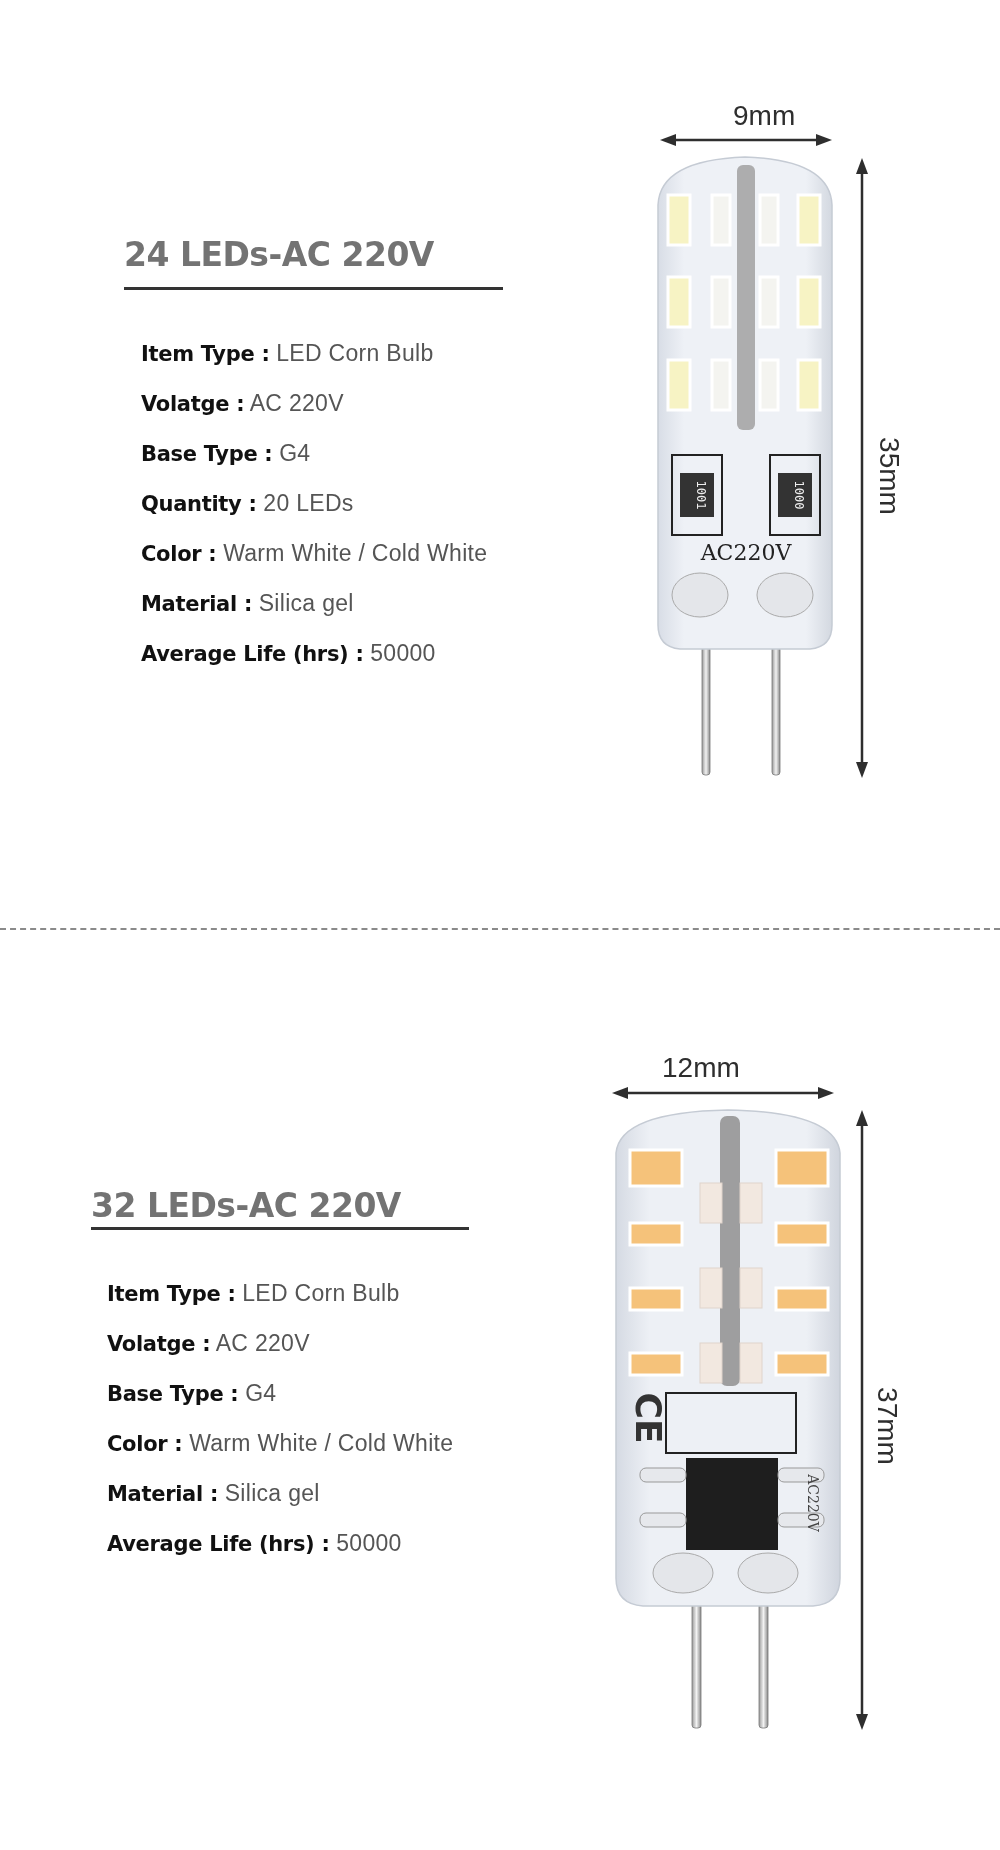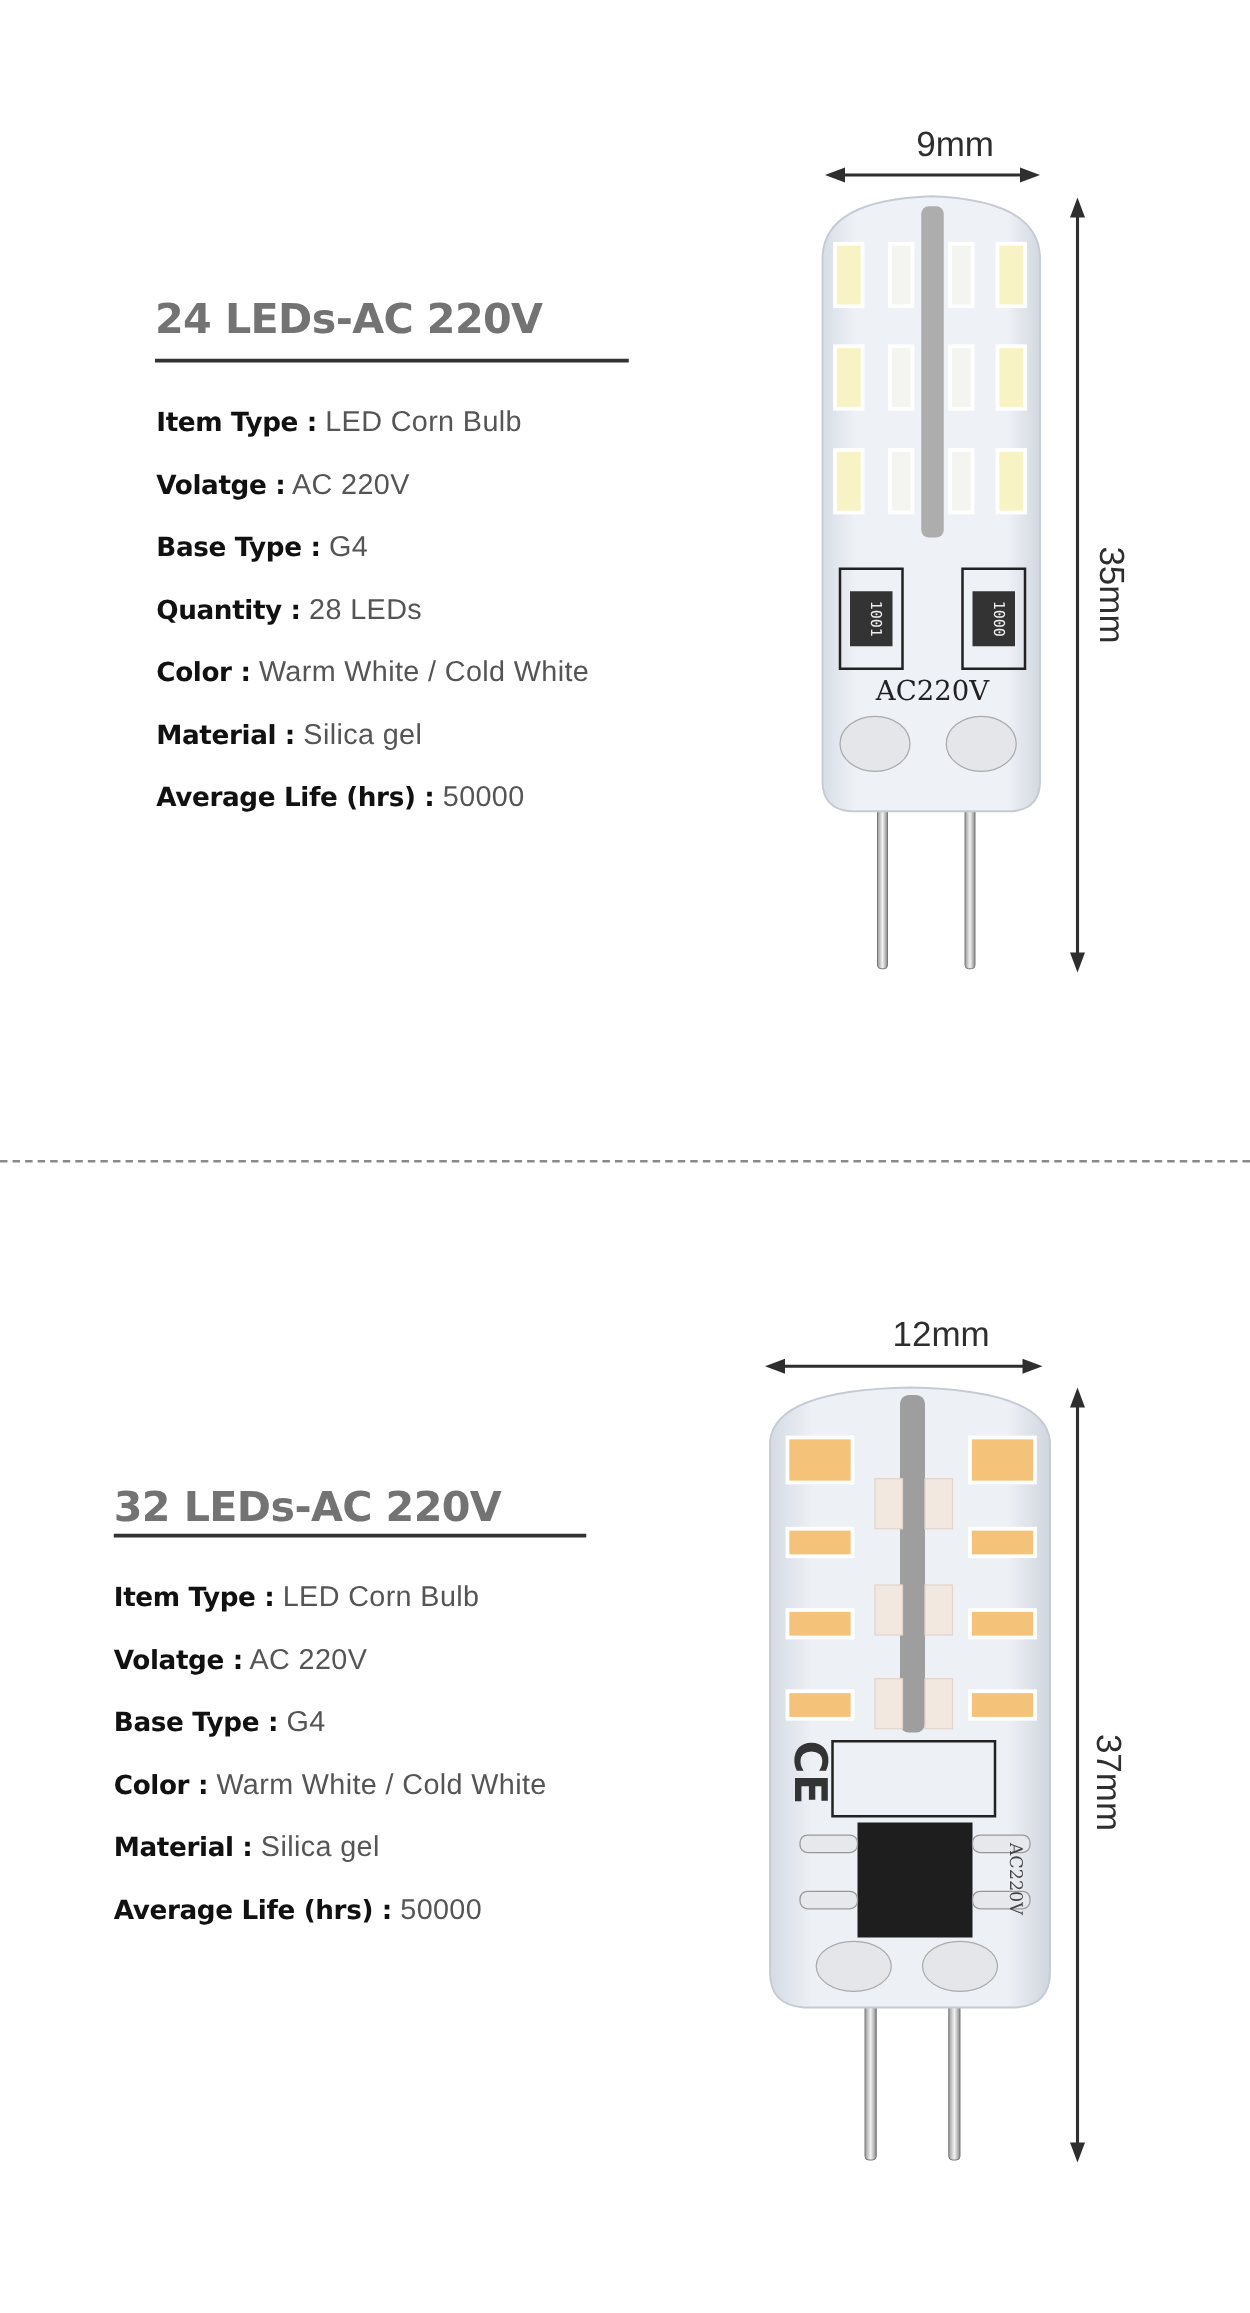--- a/index.html
+++ b/index.html
@@ -1,40 +1,40 @@
 <!DOCTYPE html>
 <html><head>
 <meta charset="utf-8">
 <style>
   html,body{margin:0;padding:0;background:#ffffff;}
   body{width:1000px;height:1850px;position:relative;overflow:hidden;font-family:"DejaVu Sans","Liberation Sans",sans-serif;color:#111;}
   .section{position:absolute;left:0;width:1000px;}
   .title{position:absolute;font-family:"DejaVu Sans",sans-serif;font-weight:bold;font-size:33px;letter-spacing:-0.5px;color:#737373;white-space:nowrap;}
   .underline{position:absolute;height:3px;background:#333;}
-  .specs{position:absolute;margin:0;padding:0;list-style:none;}
+  .specs{position:absolute;margin:16px;padding:0;list-style:none;}
   .spec{height:50px;line-height:30px;font-size:22px;white-space:nowrap;}
   .spec .k{font-family:"DejaVu Sans",sans-serif;font-weight:bold;color:#111;font-size:21px;letter-spacing:-0.3px;}
   .spec .v{font-family:"Liberation Sans",sans-serif;font-weight:normal;color:#555;font-size:23px;letter-spacing:0.3px;}
   .divider{position:absolute;left:0;top:928px;width:1000px;height:0;border-top:2px dashed #8a8a8a;}
   .dim-label{position:absolute;font-family:"Liberation Sans",sans-serif;font-size:28px;color:#2e2e2e;white-space:nowrap;}
   .dim-label.rot{transform:rotate(90deg);transform-origin:center center;}
   svg{position:absolute;overflow:visible;}
 </style>
 </head>
 <body>
 
 <div class="section" style="top:0;height:928px;">
   <div class="title" style="left:124px;top:235px;">24 LEDs-AC 220V</div>
   <div class="underline" style="left:124px;top:287px;width:379px;"></div>
 
   <ul class="specs" style="left:125px;top:322px;">
     <li class="spec"><span class="k">Item Type :</span><span class="v"> LED Corn Bulb</span></li>
     <li class="spec"><span class="k">Volatge :</span><span class="v"> AC 220V</span></li>
     <li class="spec"><span class="k">Base Type :</span><span class="v"> G4</span></li>
-    <li class="spec"><span class="k">Quantity :</span><span class="v"> 28 LEDs</span></li>
+    <li class="spec"><span class="k">Quantity :</span><span class="v"> 20 LEDs</span></li>
     <li class="spec"><span class="k">Color :</span><span class="v"> Warm White / Cold White</span></li>
     <li class="spec"><span class="k">Material :</span><span class="v"> Silica gel</span></li>
     <li class="spec"><span class="k">Average Life (hrs) :</span><span class="v"> 50000</span></li>
   </ul>
 
   <div class="dim-label" style="left:710px;top:100px;margin-left:23px;">9mm</div>
   <svg style="left:660px;top:132px;" width="172" height="16" viewBox="0 0 172 16">
     <line x1="10" y1="8" x2="162" y2="8" stroke="#2e2e2e" stroke-width="2.5"></line>
     <polygon points="0,8 16,2 16,14" fill="#2e2e2e"></polygon>
     <polygon points="172,8 156,2 156,14" fill="#2e2e2e"></polygon>
@@ -105,21 +105,21 @@
 
   <ul class="specs" style="left:91px;top:332px;">
     <li class="spec"><span class="k">Item Type :</span><span class="v"> LED Corn Bulb</span></li>
     <li class="spec"><span class="k">Volatge :</span><span class="v"> AC 220V</span></li>
     <li class="spec"><span class="k">Base Type :</span><span class="v"> G4</span></li>
     <li class="spec"><span class="k">Color :</span><span class="v"> Warm White / Cold White</span></li>
     <li class="spec"><span class="k">Material :</span><span class="v"> Silica gel</span></li>
     <li class="spec"><span class="k">Average Life (hrs) :</span><span class="v"> 50000</span></li>
   </ul>
 
-  <div class="dim-label" style="left:714px;top:122px;">12mm</div>
+  <div class="dim-label" style="left:662px;top:122px;">12mm</div>
   <svg style="left:612px;top:155px;" width="222" height="16" viewBox="0 0 222 16">
     <line x1="10" y1="8" x2="212" y2="8" stroke="#2e2e2e" stroke-width="2.5"></line>
     <polygon points="0,8 16,2 16,14" fill="#2e2e2e"></polygon>
     <polygon points="222,8 206,2 206,14" fill="#2e2e2e"></polygon>
   </svg>
 
   <svg style="left:854px;top:180px;" width="16" height="620" viewBox="0 0 16 620">
     <line x1="8" y1="10" x2="8" y2="610" stroke="#2e2e2e" stroke-width="2.5"></line>
     <polygon points="8,0 2,16 14,16" fill="#2e2e2e"></polygon>
     <polygon points="8,620 2,604 14,604" fill="#2e2e2e"></polygon>

